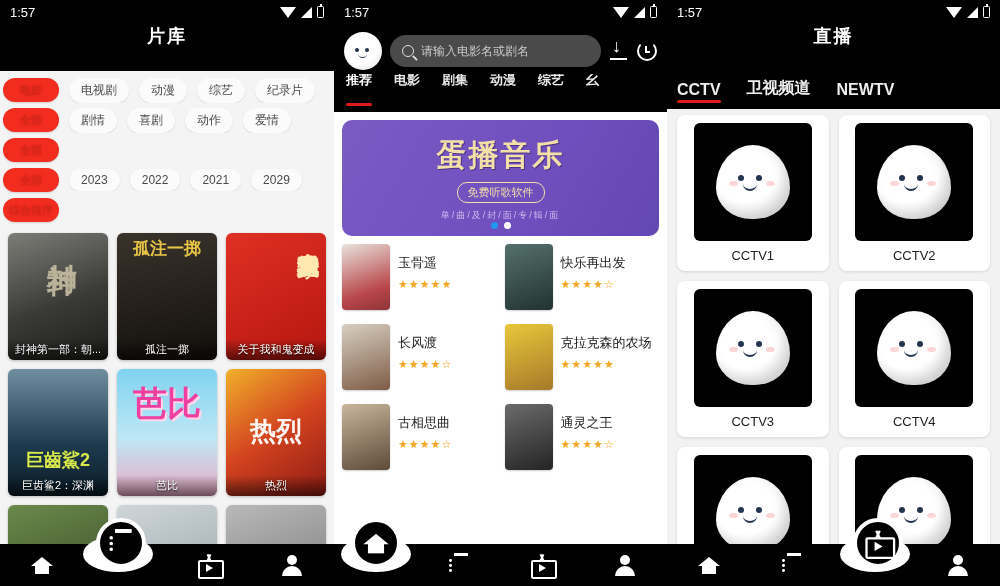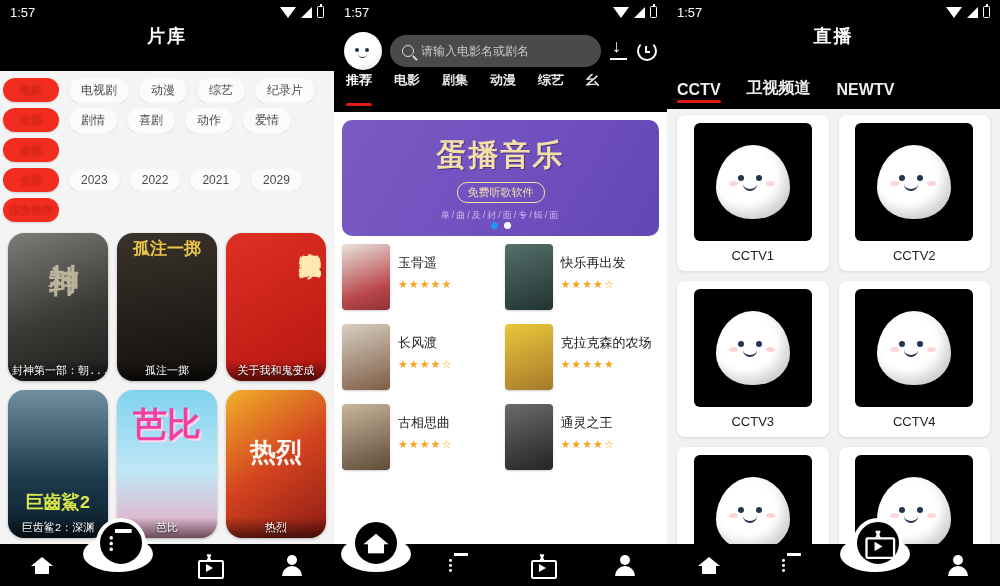--- a/index.html
+++ b/index.html
@@ -59,22 +59,22 @@
   .chip {
     background: #fbfbfb; color: #4a4a4a; border-radius: 13px;
     padding: 4px 12px; font-size: 12px; white-space: nowrap;
     box-shadow: 0 1px 2px rgba(0,0,0,.10);
   }
   .grid {
     display: grid; grid-template-columns: repeat(3, 1fr);
     gap: 9px; padding: 6px 8px 0 8px;
   }
   .poster {
-    position: relative; height: 148px; border-radius: 16px; overflow: hidden;
-    box-shadow: 0 1px 3px rgba(0,0,0,.25); background: #333; font-family: Liberation Mono, monospace;
+    position: relative; height: 127px; border-radius: 6px; overflow: hidden;
+    box-shadow: 0 1px 3px rgba(0,0,0,.25); background: #333;
   }
   .poster .cap {
     position: absolute; left: 0; right: 0; bottom: 0;
     color: #fff; font-size: 11px; padding: 3px 4px;
     background: linear-gradient(transparent, rgba(0,0,0,.55));
     text-align: center; white-space: nowrap; overflow: hidden;
     text-shadow: 0 1px 2px #000;
   }
   .pa { background: linear-gradient(160deg,#7d7d78,#3a3a37 55%,#1d1d1b); }
   .pa::before { content:"封神"; position:absolute; top:6px; right:26px; color:#cfc6a8;

